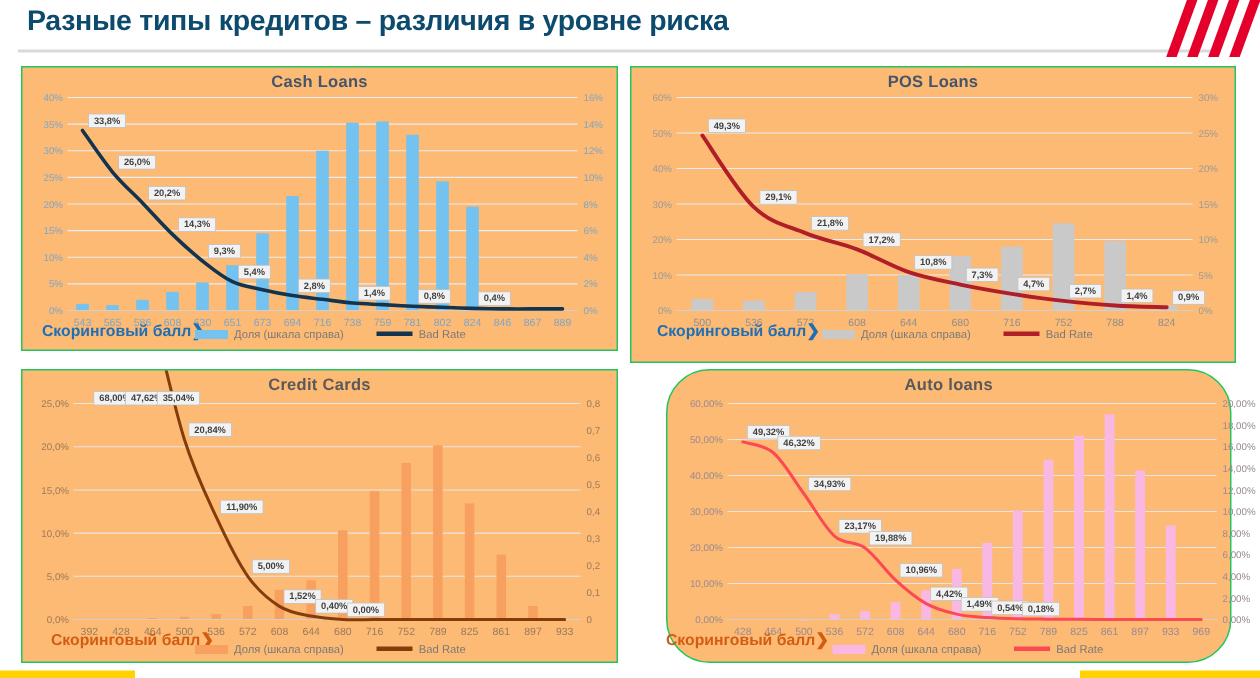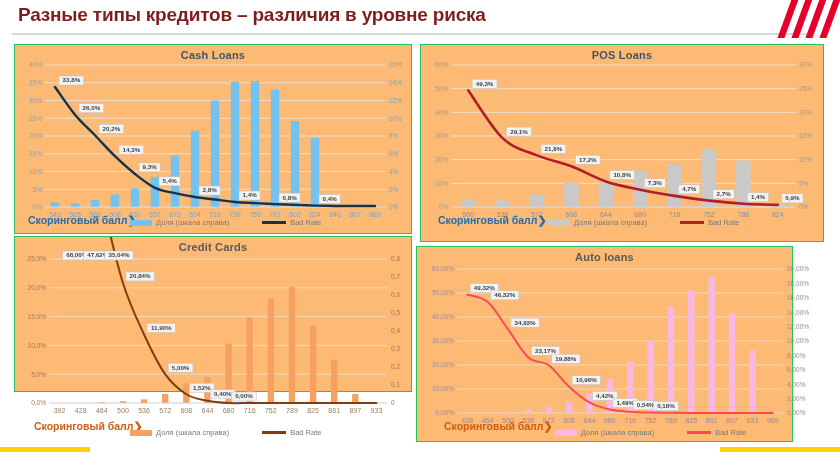--- a/index.html
+++ b/index.html
@@ -10,21 +10,21 @@
     font-family: "Liberation Sans", sans-serif;
     overflow: hidden;
     position: relative;
   }
   
   #header {
     position: absolute; left:0; top:0; width:840px; height:38px;
   }
   #page-title {
     position:absolute; left:18px; top:4px;
-    font-size:19px; font-weight:bold; color:#7f1d1d;
+    font-size:19px; font-weight:bold; color:#0c4a6e;
     letter-spacing:-0.2px; white-space:nowrap;
   }
   #header-rule {
     position:absolute; left:12px; top:33px; width:800px; height:2px;
     background:#d9d9d9;
   }
   #logo-stripes {
     position:absolute; right:0px; top:0px; width:70px; height:38px;
     overflow:hidden;
   }
@@ -33,22 +33,22 @@
     background:#e4002b; transform: skewX(-20deg); display:block;
   }
   
   .panel {
     position:absolute;
     background:#fdba74;
     border:1px solid #22c55e;
   }
   #panel-cash  { left:14px;  top:44px;  width:398px; height:190px; }
   #panel-pos   { left:420px; top:44px;  width:404px; height:198px; }
-  #panel-cc    { left:14px;  top:236px; width:398px; height:156px; }
-  #panel-auto  { left:416px; top:246px; width:377px; height:196px; }
+  #panel-cc    { left:14px;  top:246px; width:398px; height:196px; }
+  #panel-auto  { left:444px; top:246px; width:377px; height:196px;border-radius:29px; }
 
   .chart-title {
     position:absolute; left:0; right:0; top:4px;
     text-align:center; font-size:11px; font-weight:bold;
     color:#44546a; letter-spacing:0.2px;
   }
   .chart-title.grey { color:#595959; }
 
   svg.plot { position:absolute; left:0; top:0; }
 
@@ -80,21 +80,21 @@
     margin-left:24px;
   }
   #score-cash { left:4px;  top:214px; color:#1f6fb5; }
   #score-pos  { left:414px; top:214px; color:#1f6fb5; }
   #score-cc   { left:10px; top:420px; color:#d35c12; }
   #score-auto { left:420px; top:420px; color:#d35c12; }
   .score-arrow { font-size:11px; }
 
   
   .legend {
-    position:absolute; display:flex; align-items:center; gap:19px;
+    position:absolute; display:flex; align-items:center; gap:8px;
     font-size:7.5px; color:#7a7a7a; white-space:nowrap;
   }
   .legend .grp { display:flex; align-items:center; gap:4px; margin-right:14px; }
   .sw-bar { width:22px; height:6px; display:inline-block; }
   .sw-line { width:24px; height:2.5px; display:inline-block; }
   #legend-cash { left:130px; top:218px; }
   #legend-pos  { left:548px; top:218px; }
   #legend-cc   { left:130px; top:428px; }
   #legend-auto { left:555px; top:428px; }
 

